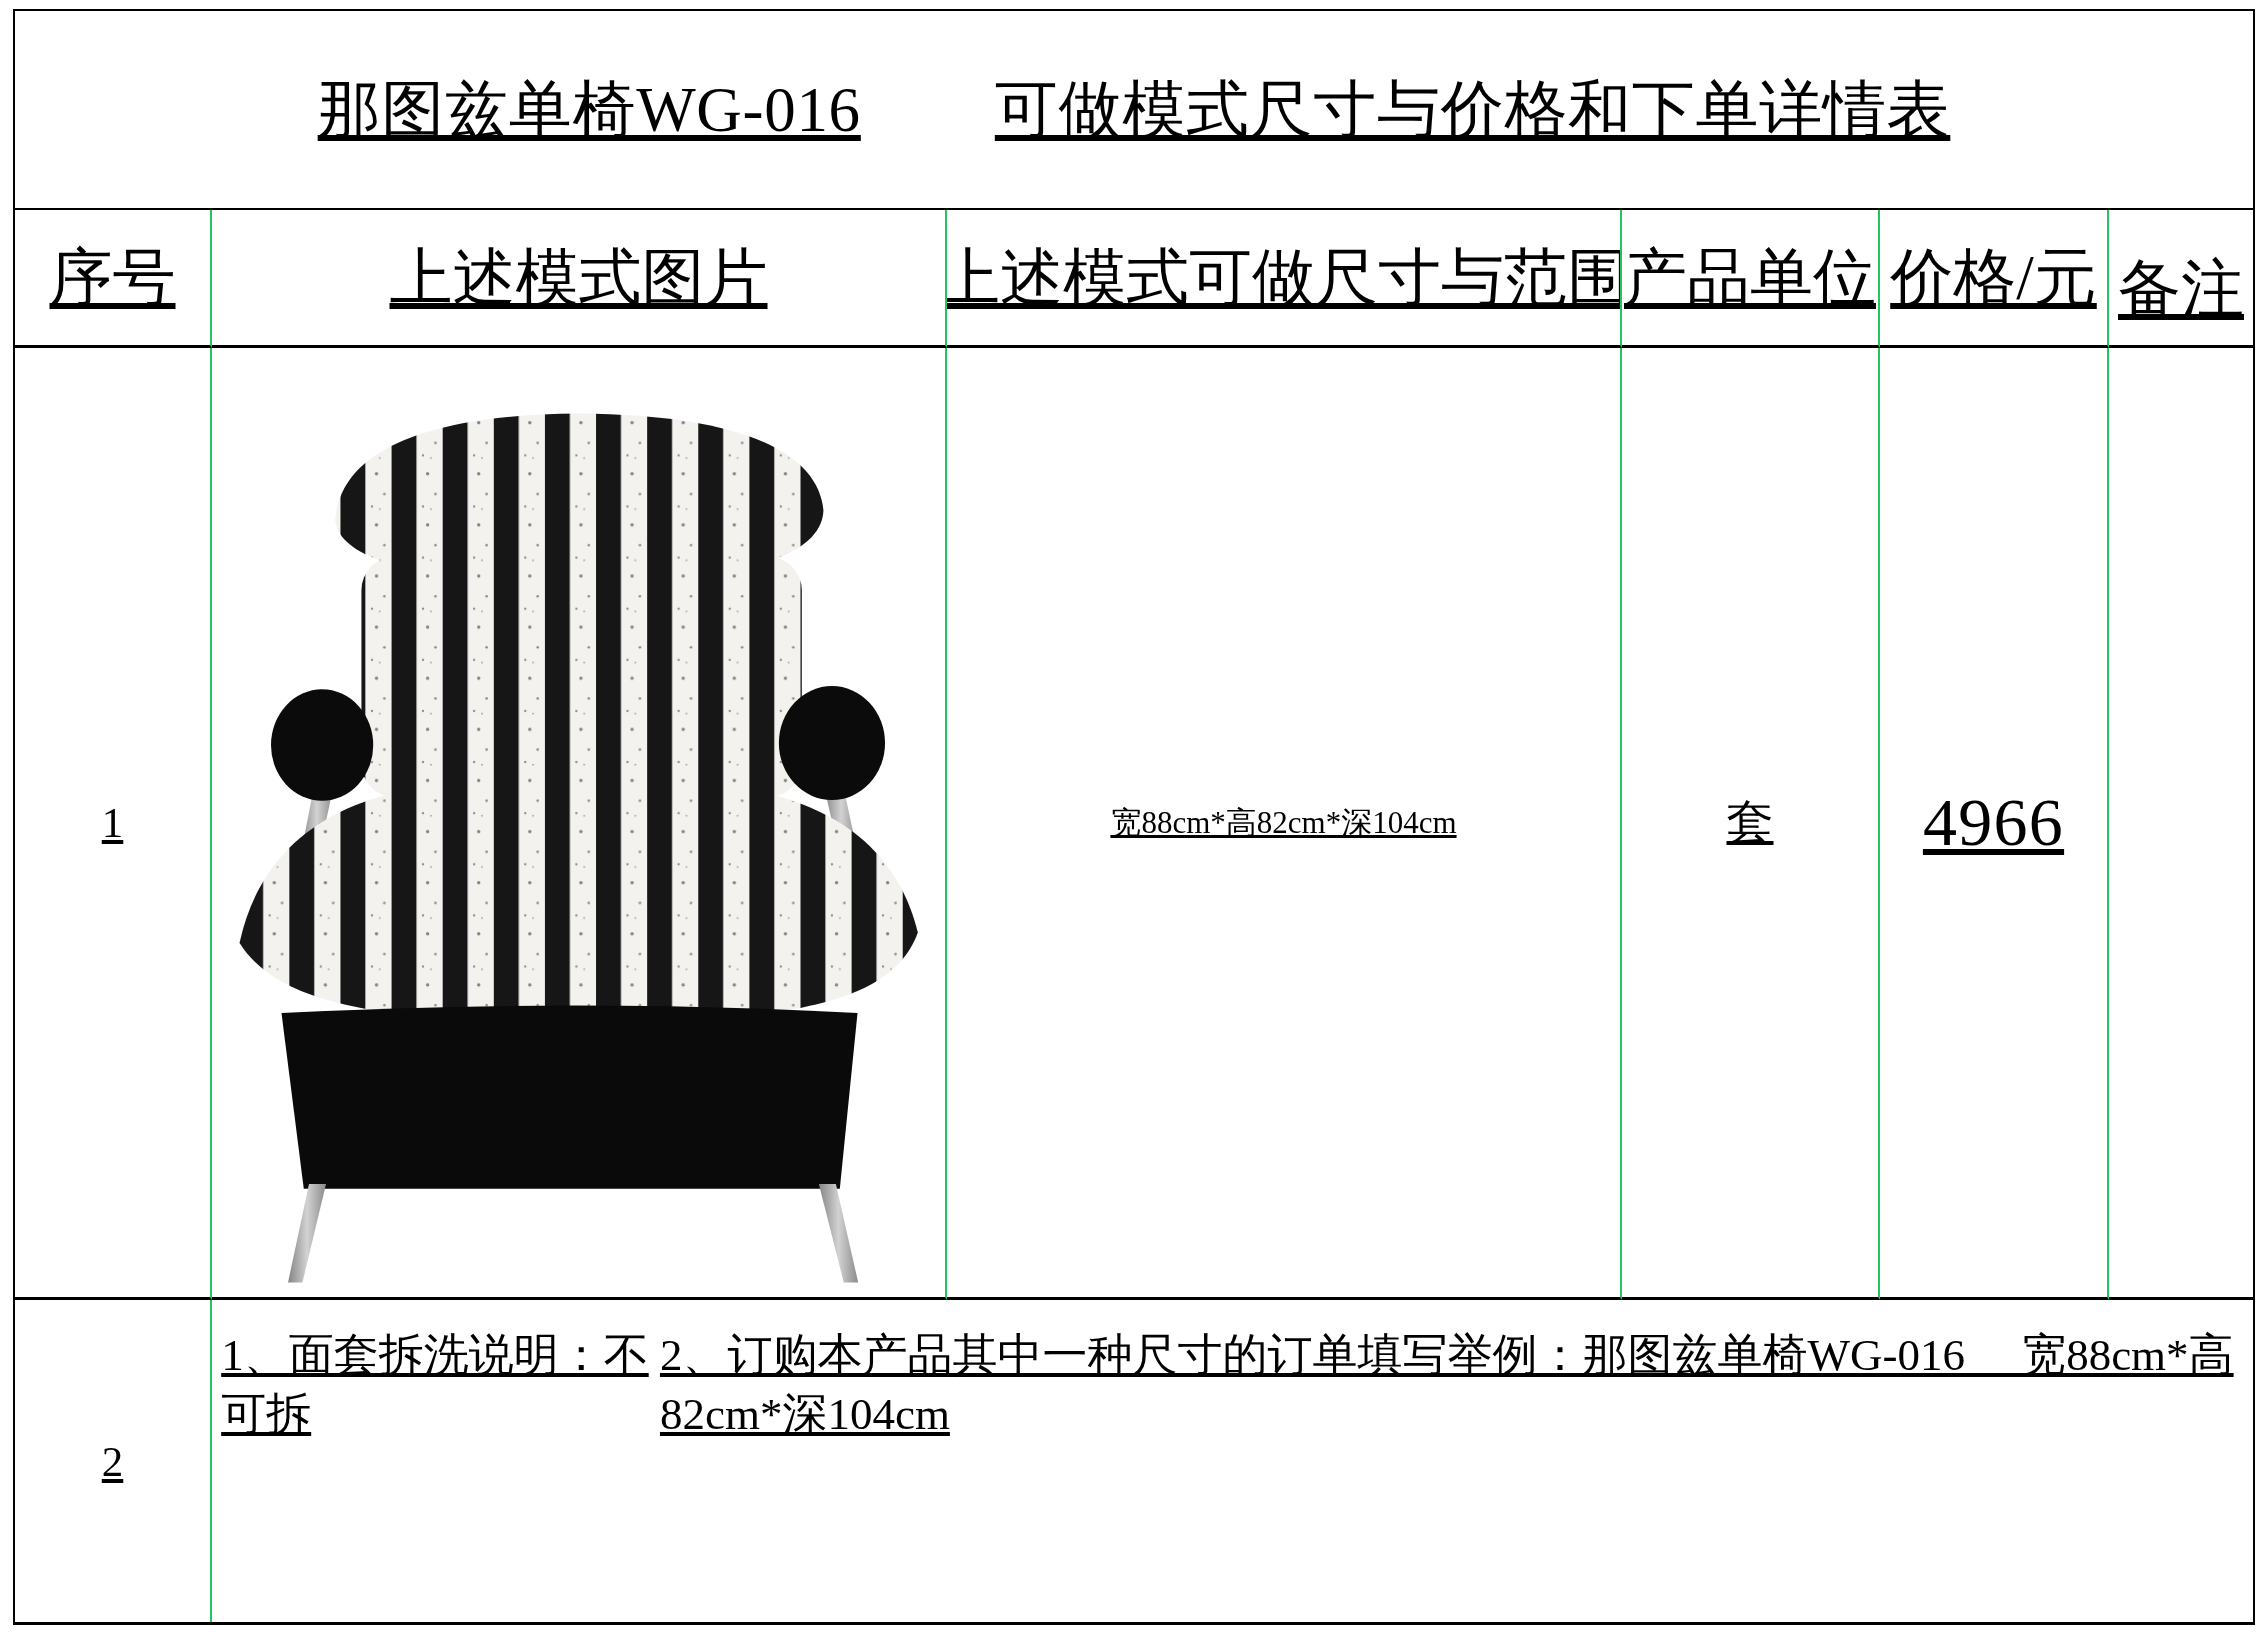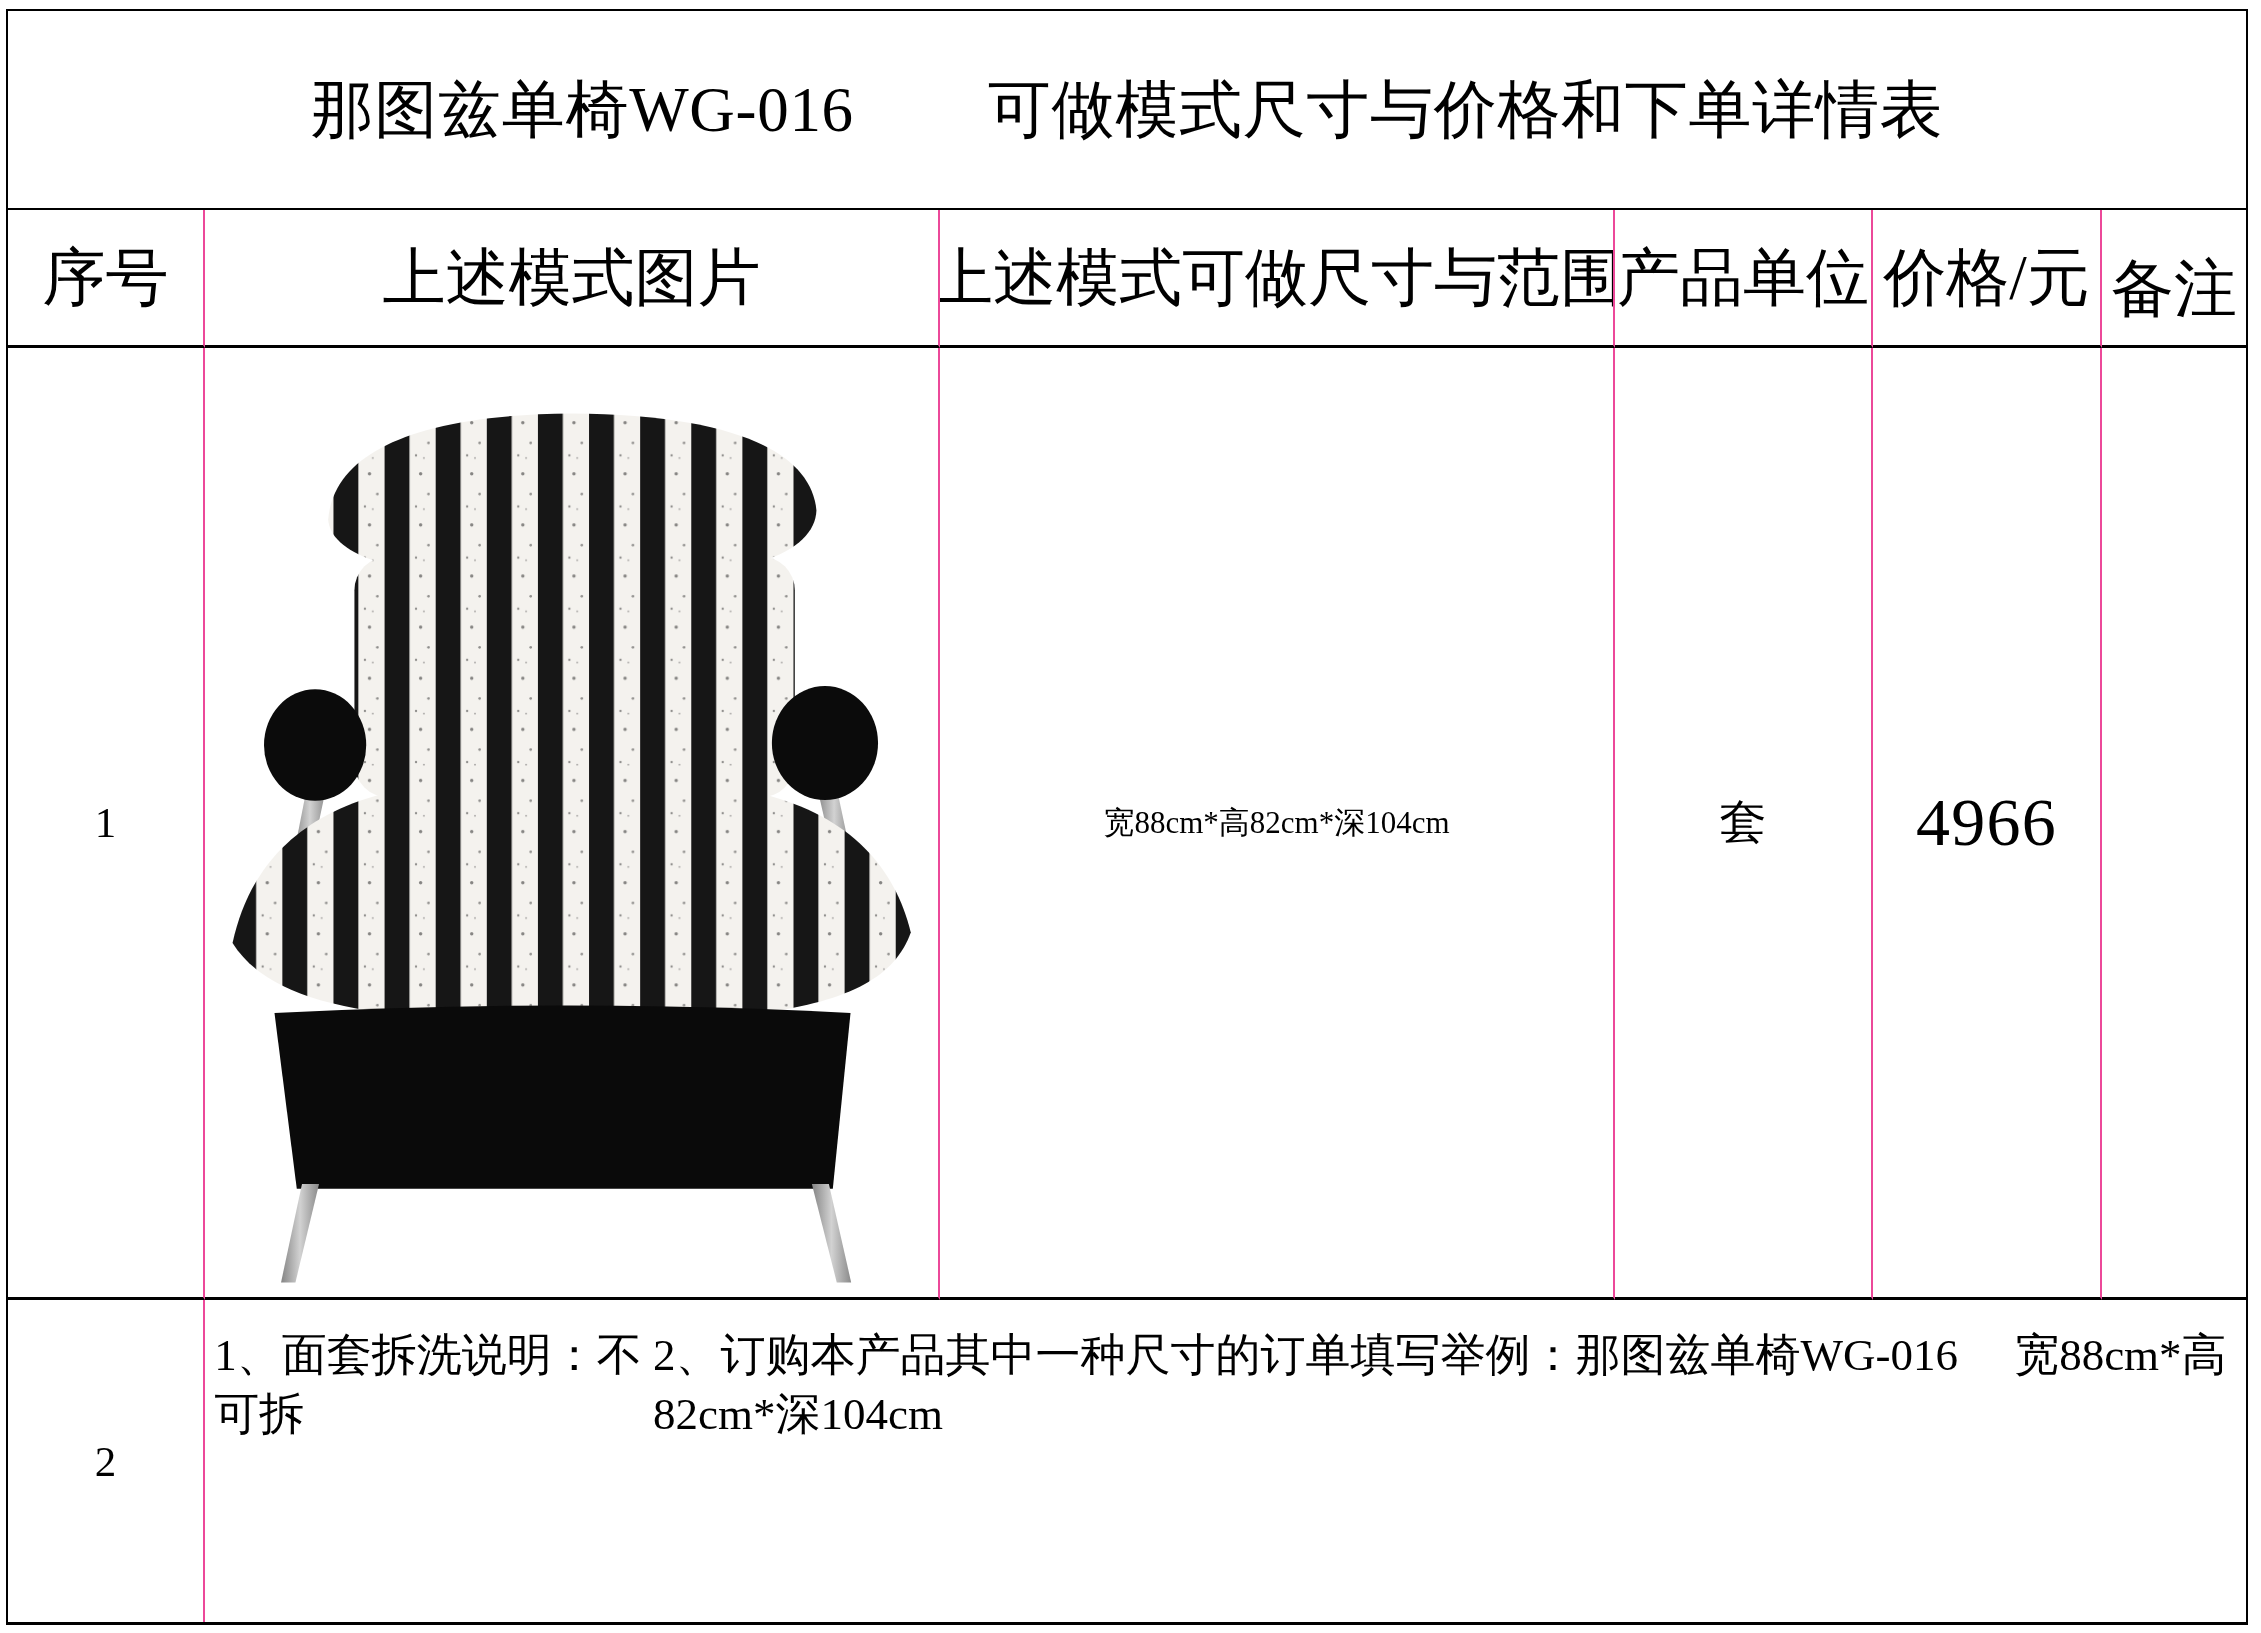--- a/index.html
+++ b/index.html
@@ -1,29 +1,30 @@
 <!DOCTYPE html>
 <html style="font-size:10.5px"><head>
 <meta charset="utf-8">
 <style>
   html,body{margin:0;padding:0;}
   body{
     width:2261px;height:1634px;position:relative;background:#ffffff;overflow:hidden;
     font-family:"Liberation Serif","DejaVu Serif",serif;color:#000;
   }
   .tbl{
-    position:absolute;left:6px;top:9.2px;width:2242px;height:1616px;
+    position:absolute;left:13px;top:9.2px;width:2242px;height:1616px;
     box-sizing:border-box;border:2.6px solid #000;border-bottom-width:3.9px;
     display:grid;
     grid-template-columns:197px 735px 675px 258px 229px 1fr;
     grid-template-rows:199px 138px 952px 1fr;
     background:#fff;
+    text-decoration:underline;
   }
   .cell{
-    box-sizing:border-box;border-right:2px solid #ec4899;border-bottom:2px solid #000;
+    box-sizing:border-box;border-right:2px solid #22c55e;border-bottom:2px solid #000;
     display:flex;align-items:center;justify-content:center;
     overflow:hidden;
   }
   .cell.last{border-right:none;margin-top:23px;}
   .cell.thick{border-bottom-width:3.9px;}
   .cell.nobot{border-bottom:none;}
   .title-cell{
     grid-column:1/7;
     display:flex;align-items:center;justify-content:center;gap:134px;
     font-size:63px;letter-spacing:0.7px;

